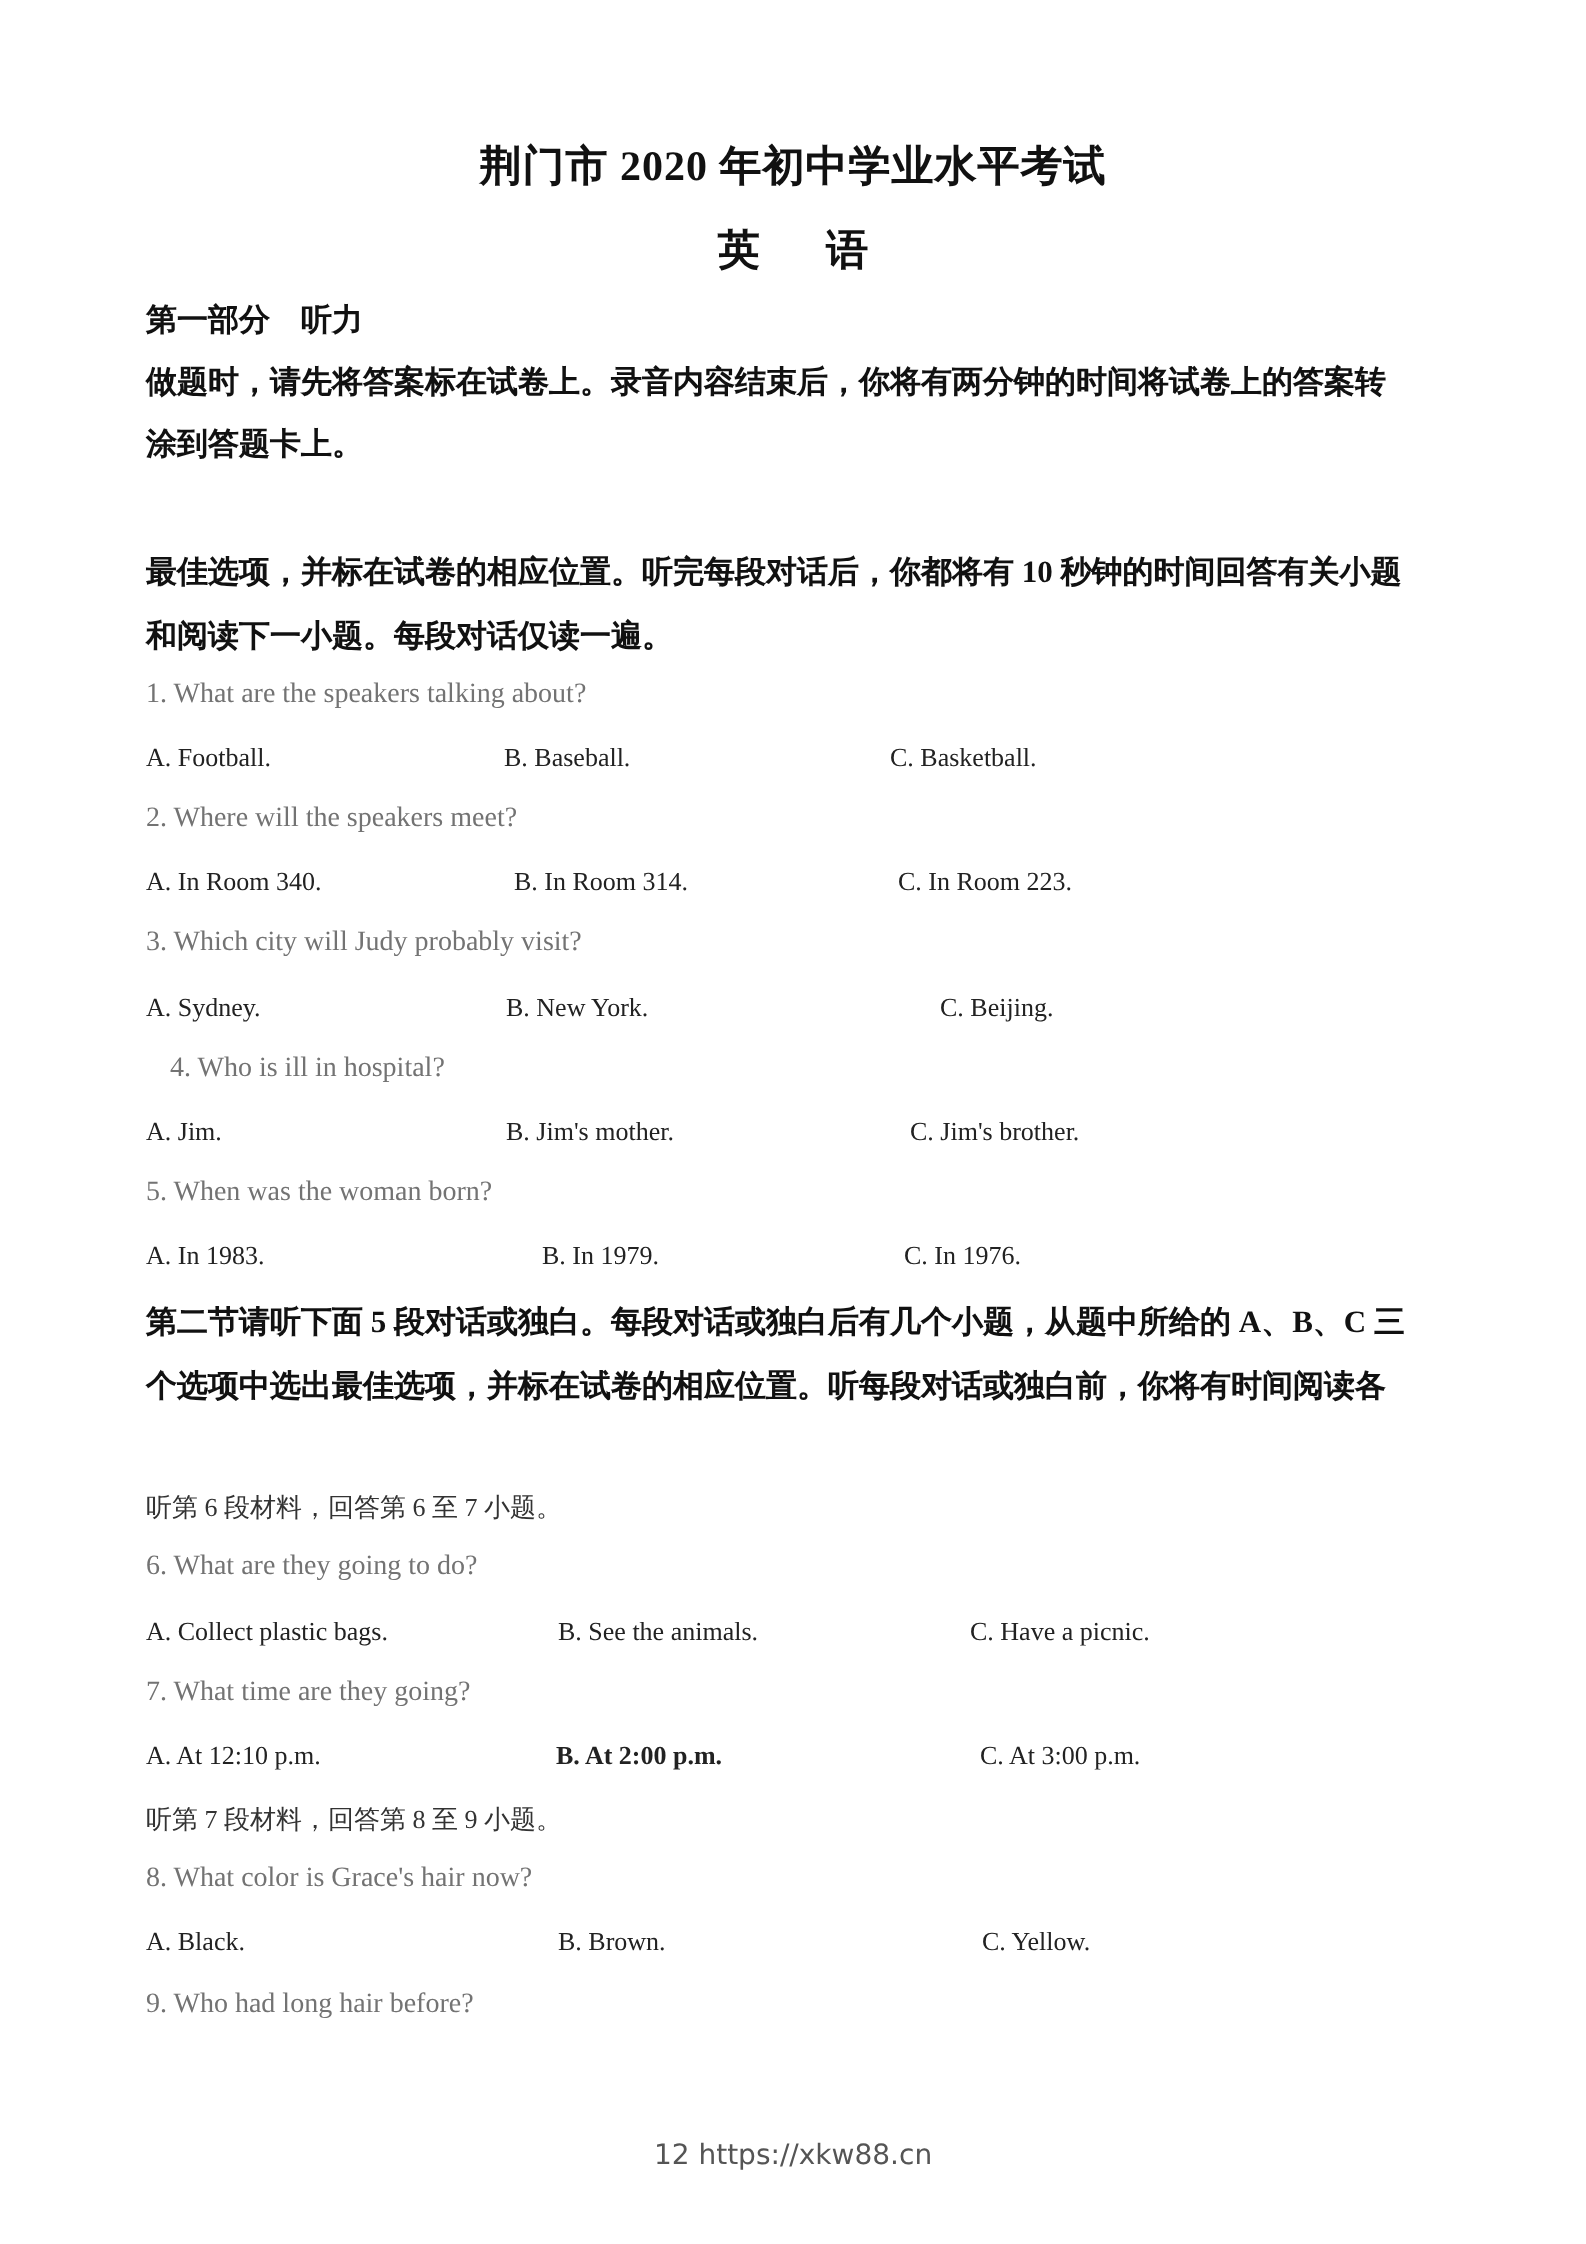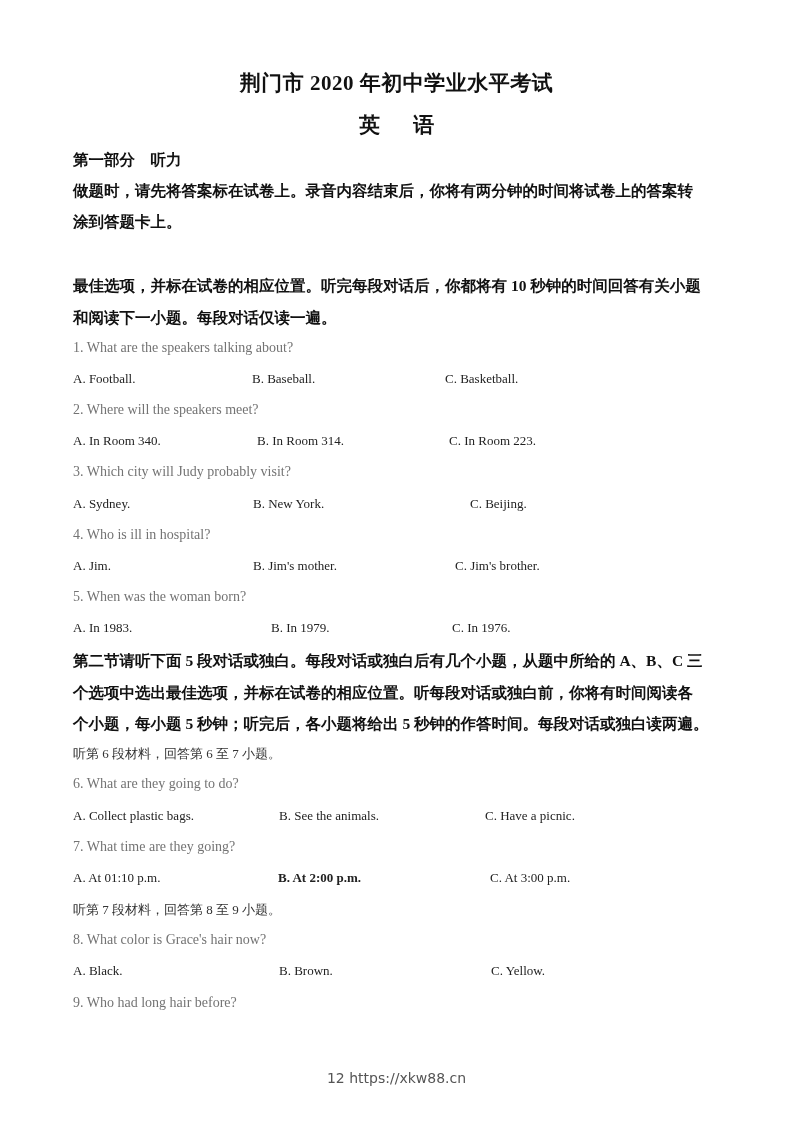--- a/index.html
+++ b/index.html
@@ -40,42 +40,41 @@
   <div class="line norm" style="top:402px;">2. Where will the speakers meet?</div>
   <div class="opt" style="top:433px; left:73px;">A. In Room 340.</div>
   <div class="opt" style="top:433px; left:257px;">B. In Room 314.</div>
   <div class="opt" style="top:433px; left:449px;">C. In Room 223.</div>
 
   <div class="line norm" style="top:464px;">3. Which city will Judy probably visit?</div>
   <div class="opt" style="top:496px; left:73px;">A. Sydney.</div>
   <div class="opt" style="top:496px; left:253px;">B. New York.</div>
   <div class="opt" style="top:496px; left:444px;margin-left:26px;">C. Beijing.</div>
 
-  <div class="line norm" style="top:527px;">4. Who is ill in hospital?</div>
+  <div class="line norm" style="top:527px;margin-left:12px;">4. Who is ill in hospital?</div>
   <div class="opt" style="top:558px; left:73px;">A. Jim.</div>
   <div class="opt" style="top:558px; left:253px;">B. Jim's mother.</div>
   <div class="opt" style="top:558px; left:455px;">C. Jim's brother.</div>
 
   <div class="line norm" style="top:589px;">5. When was the woman born?</div>
   <div class="opt" style="top:620px; left:73px;">A. In 1983.</div>
   <div class="opt" style="top:620px; left:271px;">B. In 1979.</div>
   <div class="opt" style="top:620px; left:452px;">C. In 1976.</div>
 
   <div class="line bold" style="top:651px;">第二节请听下面 5 段对话或独白。每段对话或独白后有几个小题，从题中所给的 A、B、C 三</div>
   <div class="line bold" style="top:683px;">个选项中选出最佳选项，并标在试卷的相应位置。听每段对话或独白前，你将有时间阅读各</div>
-  <div class="line bold" style="top:714px;">个小题，每小题 5 秒钟；听完后，各小题将给出 5 秒钟的作答时间。每段对话或独白读两遍。</div>
   <div class="line note" style="top:745px;">听第 6 段材料，回答第 6 至 7 小题。</div>
 
   <div class="line norm" style="top:776px;">6. What are they going to do?</div>
   <div class="opt" style="top:808px; left:73px;">A. Collect plastic bags.</div>
   <div class="opt" style="top:808px; left:279px;">B. See the animals.</div>
   <div class="opt" style="top:808px; left:485px;">C. Have a picnic.</div>
 
   <div class="line norm" style="top:839px;">7. What time are they going?</div>
-  <div class="opt" style="top:870px; left:73px;">A. At 01:10 p.m.</div>
+  <div class="opt" style="top:870px; left:73px;">A. At 12:10 p.m.</div>
   <div class="opt" style="top:870px; left:278px;font-weight:bold;">B. At 2:00 p.m.</div>
   <div class="opt" style="top:870px; left:490px;">C. At 3:00 p.m.</div>
 
   <div class="line note" style="top:901px;">听第 7 段材料，回答第 8 至 9 小题。</div>
 
   <div class="line norm" style="top:932px;">8. What color is Grace's hair now?</div>
   <div class="opt" style="top:963px; left:73px;">A. Black.</div>
   <div class="opt" style="top:963px; left:279px;">B. Brown.</div>
   <div class="opt" style="top:963px; left:491px;">C. Yellow.</div>
 

